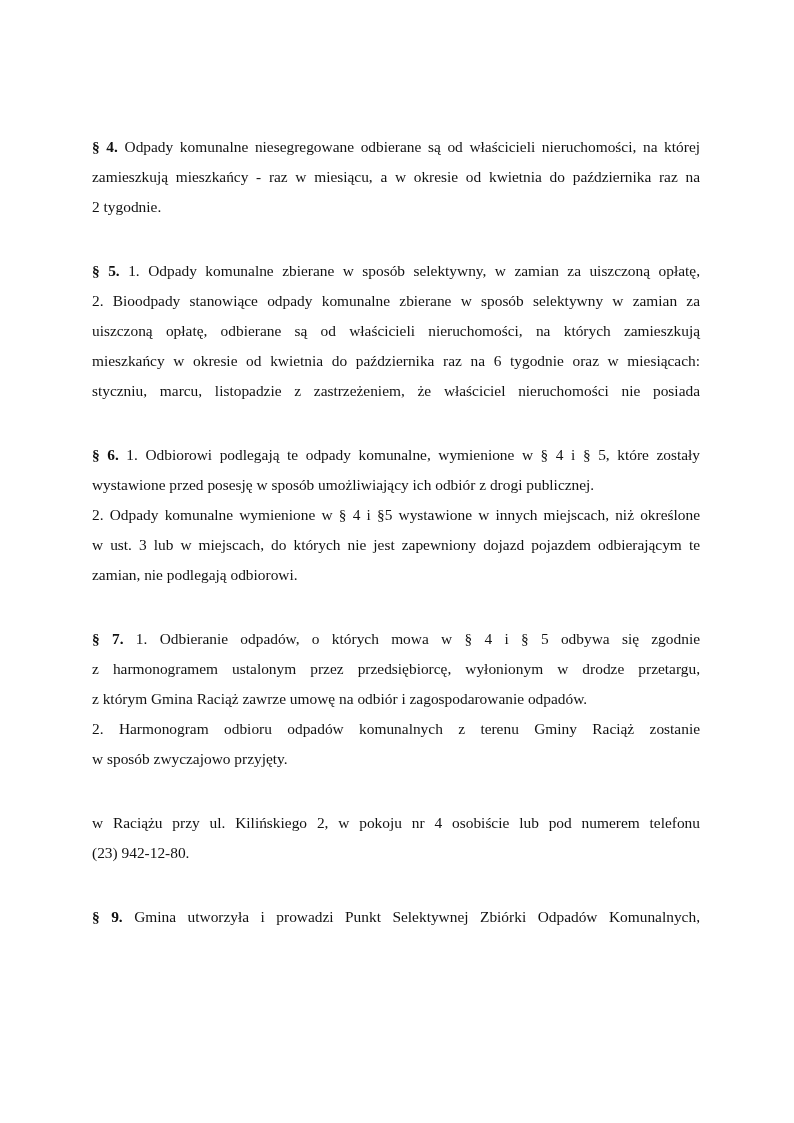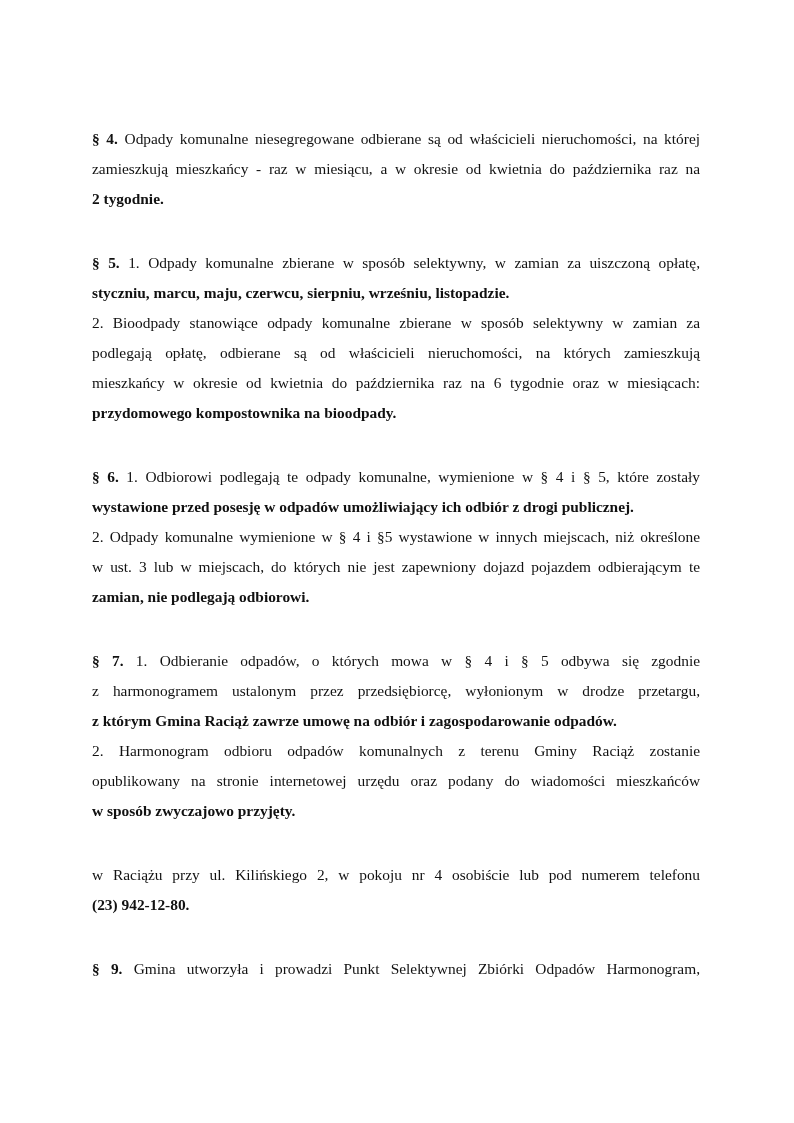--- a/index.html
+++ b/index.html
@@ -1,68 +1,66 @@
 <!DOCTYPE html>
 <html><head>
 <meta charset="utf-8">
 <style>
   html, body { margin: 0; padding: 0; background: #ffffff; }
   body { width: 794px; height: 1123px; position: relative; overflow: hidden; }
   .page {
     position: absolute; left: 92px; top: 116px; width: 608px;
     font-family: "Liberation Serif", serif; font-size: 15.4px; color: #111111;
   }
-  .para { margin: 8px 0 34px 0; }
+  .para { margin: 16px 0 34px 0; }
   .line {
     display: block; height: 30px; line-height: 30px; white-space: nowrap;
     text-align: justify; text-align-last: justify;
   }
-  .line.last { text-align-last: left; font-weight: bold; }
+  .line.last { text-align-last: left; }
   .sec { font-weight: bold; }
 </style>
 </head>
 <body>
 
 <div class="page">
 
   <div class="para">
     <span class="line"><span class="sec">§ 4.</span> <span>Odpady komunalne niesegregowane odbierane są od właścicieli nieruchomości, na której</span></span>
     <span class="line">zamieszkują mieszkańcy - raz w miesiącu, a w okresie od kwietnia do października raz na</span>
     <span class="line last">2 tygodnie.</span>
   </div>
 
   <div class="para">
     <span class="line"><span class="sec">§ 5.</span> <span>1. Odpady komunalne zbierane w sposób selektywny, w zamian za uiszczoną opłatę,</span></span>
-    <span class="line last">styczniu, marcu, maju, czerwcu, sierpniu, wrześniu, listopadzie.</span>
     <span class="line">2. Bioodpady stanowiące odpady komunalne zbierane w sposób selektywny w zamian za</span>
-    <span class="line">podlegają opłatę, odbierane są od właścicieli nieruchomości, na których zamieszkują</span>
+    <span class="line">uiszczoną opłatę, odbierane są od właścicieli nieruchomości, na których zamieszkują</span>
     <span class="line">mieszkańcy w okresie od kwietnia do października raz na 6 tygodnie oraz w miesiącach:</span>
-    <span class="line last">przydomowego kompostownika na bioodpady.</span>
+    <span class="line">styczniu, marcu, listopadzie z zastrzeżeniem, że właściciel nieruchomości nie posiada</span>
   </div>
 
   <div class="para">
     <span class="line"><span class="sec">§ 6.</span> <span>1. Odbiorowi podlegają te odpady komunalne, wymienione w § 4 i § 5, które zostały</span></span>
-    <span class="line last">wystawione przed posesję w odpadów umożliwiający ich odbiór z drogi publicznej.</span>
+    <span class="line last">wystawione przed posesję w sposób umożliwiający ich odbiór z drogi publicznej.</span>
     <span class="line">2. Odpady komunalne wymienione w § 4 i §5 wystawione w innych miejscach, niż określone</span>
     <span class="line">w ust. 3 lub w miejscach, do których nie jest zapewniony dojazd pojazdem odbierającym te</span>
     <span class="line last">zamian, nie podlegają odbiorowi.</span>
   </div>
 
   <div class="para">
     <span class="line"><span class="sec">§ 7.</span> <span>1. Odbieranie odpadów, o których mowa w § 4 i § 5 odbywa się zgodnie</span></span>
     <span class="line">z harmonogramem ustalonym przez przedsiębiorcę, wyłonionym w drodze przetargu,</span>
     <span class="line last">z którym Gmina Raciąż zawrze umowę na odbiór i zagospodarowanie odpadów.</span>
     <span class="line">2. Harmonogram odbioru odpadów komunalnych z terenu Gminy Raciąż zostanie</span>
-    <span class="line">opublikowany na stronie internetowej urzędu oraz podany do wiadomości mieszkańców</span>
     <span class="line last">w sposób zwyczajowo przyjęty.</span>
   </div>
 
   <div class="para">
     <span class="line">w Raciążu przy ul. Kilińskiego 2, w pokoju nr 4 osobiście lub pod numerem telefonu</span>
     <span class="line last">(23) 942-12-80.</span>
   </div>
 
   <div class="para">
-    <span class="line"><span class="sec">§ 9.</span> <span>Gmina utworzyła i prowadzi Punkt Selektywnej Zbiórki Odpadów Harmonogram,</span></span>
+    <span class="line"><span class="sec">§ 9.</span> <span>Gmina utworzyła i prowadzi Punkt Selektywnej Zbiórki Odpadów Komunalnych,</span></span>
 
   </div>
 
 </div>
 
 </body></html>

